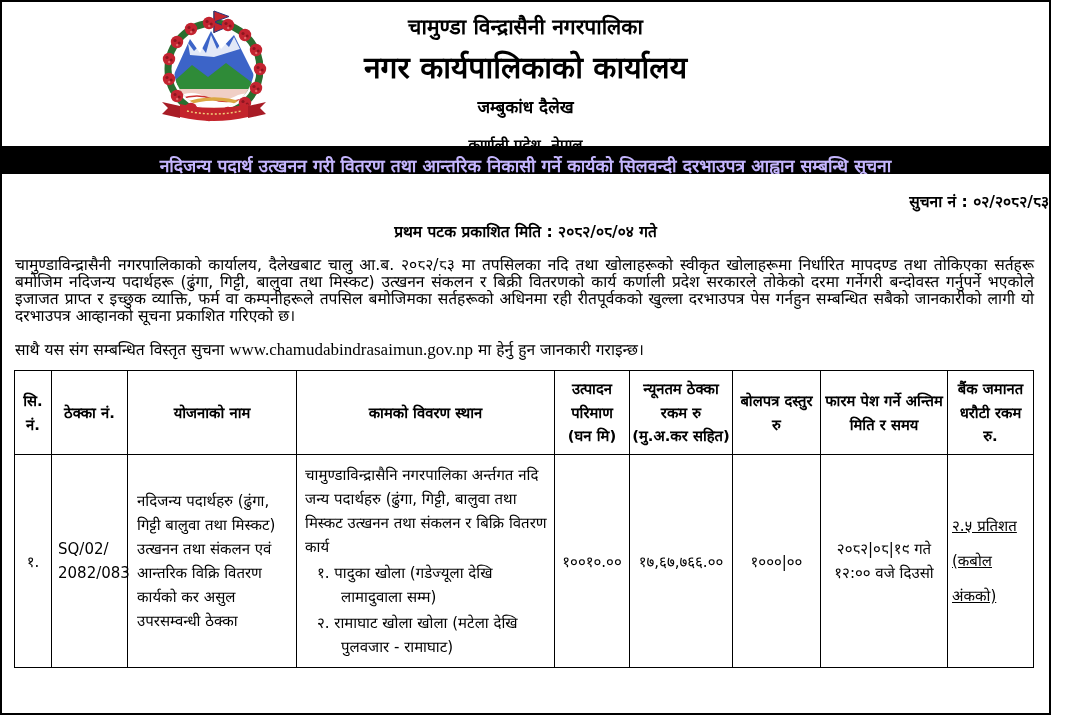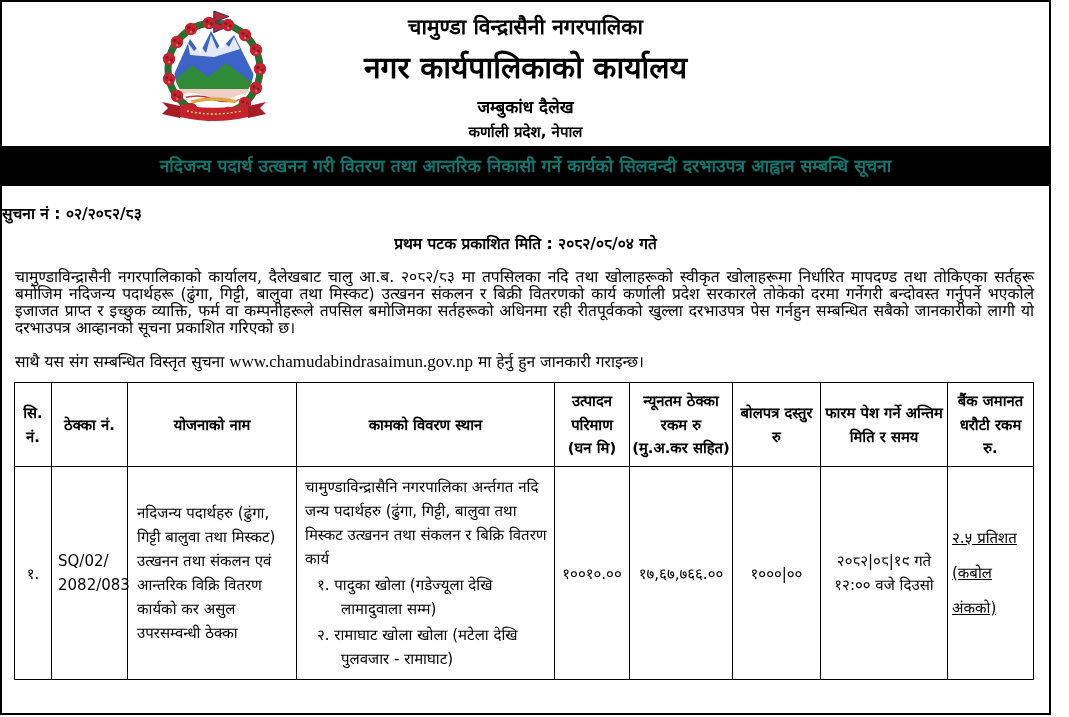--- a/index.html
+++ b/index.html
@@ -17,30 +17,30 @@
     background: #fff;
     overflow: hidden;
   }
   
   .header { position: relative; height: 144px; }
   .emblem { position: absolute; left: 152px; top: 5px; width: 120px; height: 120px; }
   .header-text { text-align: center; padding-top: 10px; }
   .h-line1 { font-size: 21px; font-weight: bold; }
   .h-line2 { font-size: 30px; font-weight: bold; margin-top: 6px; }
   .h-line3 { font-size: 17px; font-weight: bold; margin-top: 8px; }
-  .h-line4 { font-size: 15px; font-weight: bold; margin-top: 3px; }
+  .h-line4 { font-size: 15px; font-weight: bold; margin-top: 16px; }
   
   .banner {
-    background: #000; color: #0f766e;
-    height: 40px; line-height: 40px;
+    background: #000; color: #c4b5fd;
+    height: 28px; line-height: 40px;
     text-align: center; font-weight: bold; font-size: 17.5px;
     white-space: nowrap; overflow: hidden;
   }
   
-  .meta1 { margin-top: 16px; text-align: left; font-weight: bold; font-size: 15.5px; }
+  .meta1 { margin-top: 16px; text-align: right; font-weight: bold; font-size: 15.5px; }
   .meta2 { margin-top: 8px; text-align: center; font-weight: bold; font-size: 15.5px; }
   
   .body-text {
     margin: 15px 15px 0 13px;
     font-size: 15.6px; line-height: 17px;
     text-align: justify;
   }
   .link-line { margin: 13px 15px 0 13px; font-size: 15.6px; }
   .url { font-family: "Liberation Serif", "DejaVu Serif", serif; font-size: 17px; }
   

